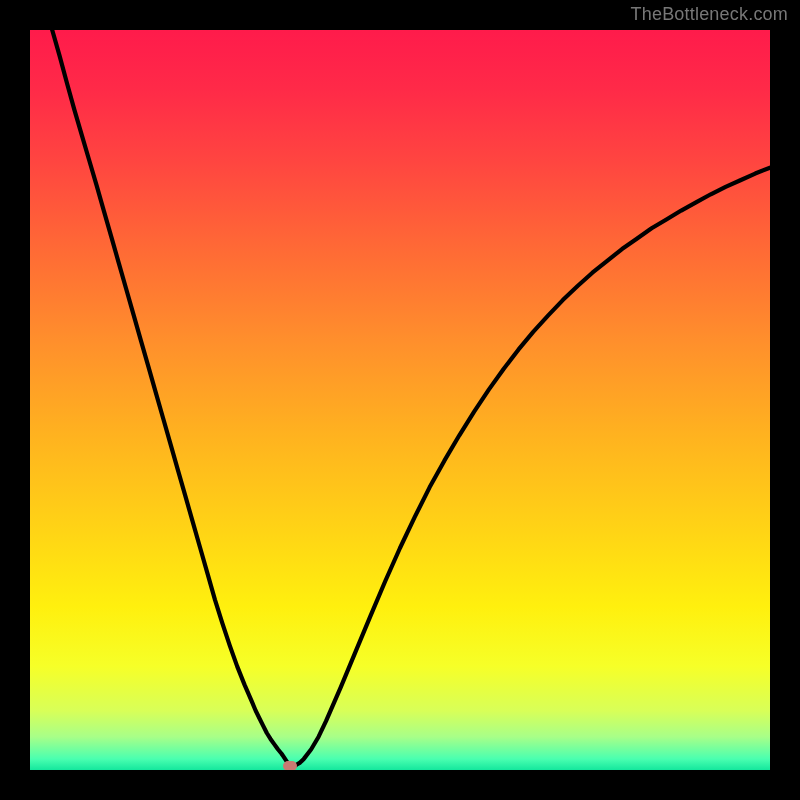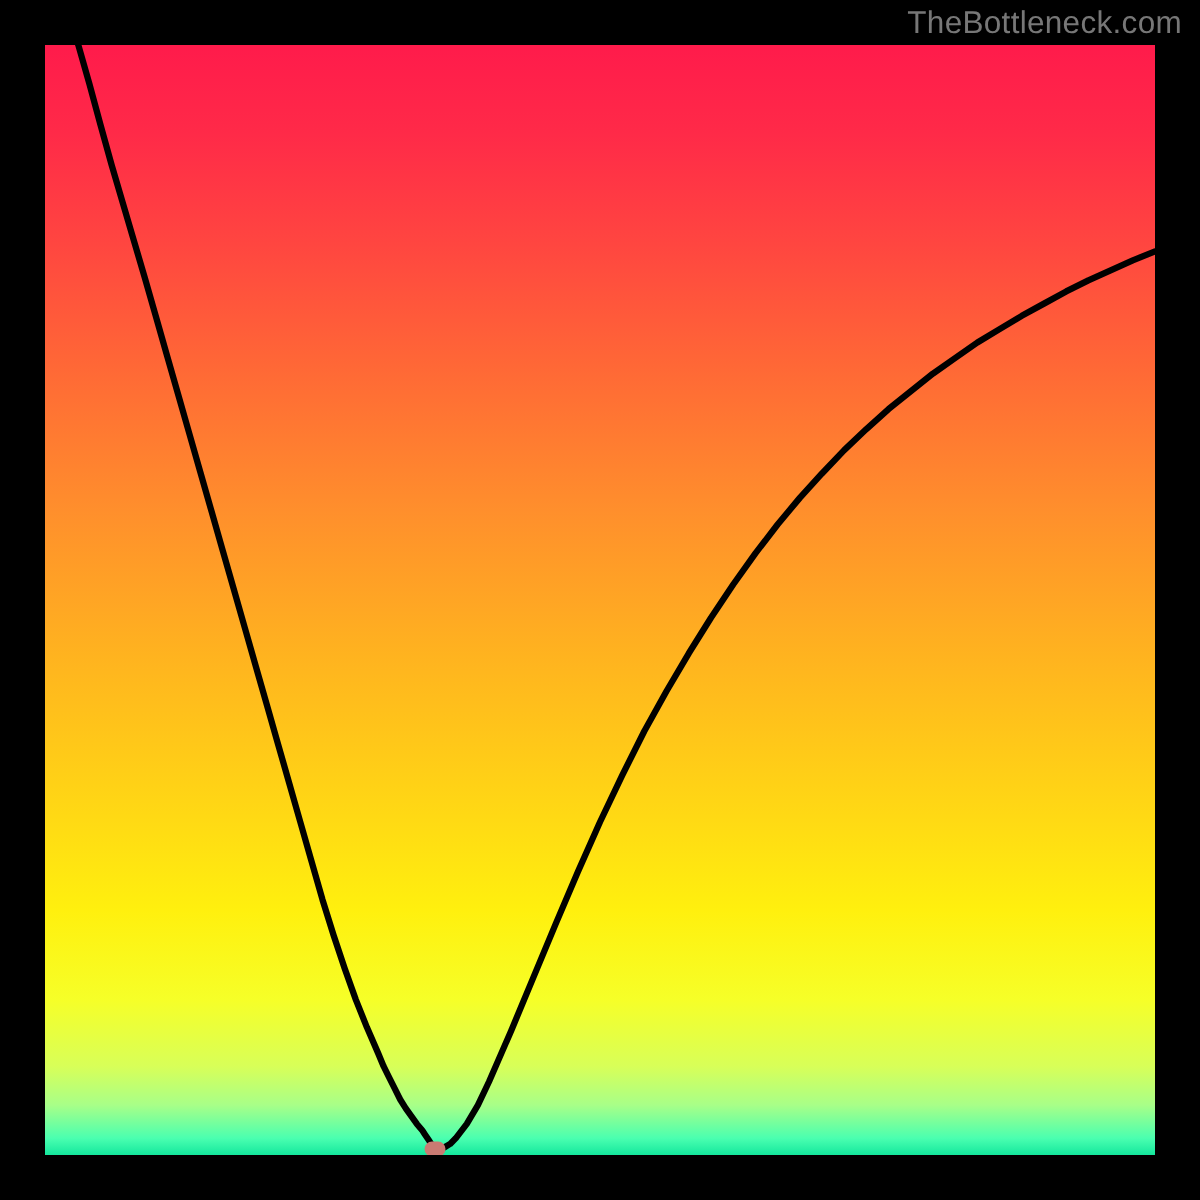--- a/index.html
+++ b/index.html
@@ -38,21 +38,21 @@
     top: 0;
     left: 0;
     width: 740px;
     height: 740px;
   }
   .watermark {
     position: absolute;
     top: 4px;
     right: 12px;
     font-family: Arial, Helvetica, sans-serif;
-    font-size: 21px;
+    font-size: 18px;
     color: #777;
     letter-spacing: 0.2px;
   }
   .marker {
     position: absolute;
     width: 14px;
     height: 10px;
     background: #c97a72;
     border-radius: 5px;
     transform: translate(-50%, -50%);

